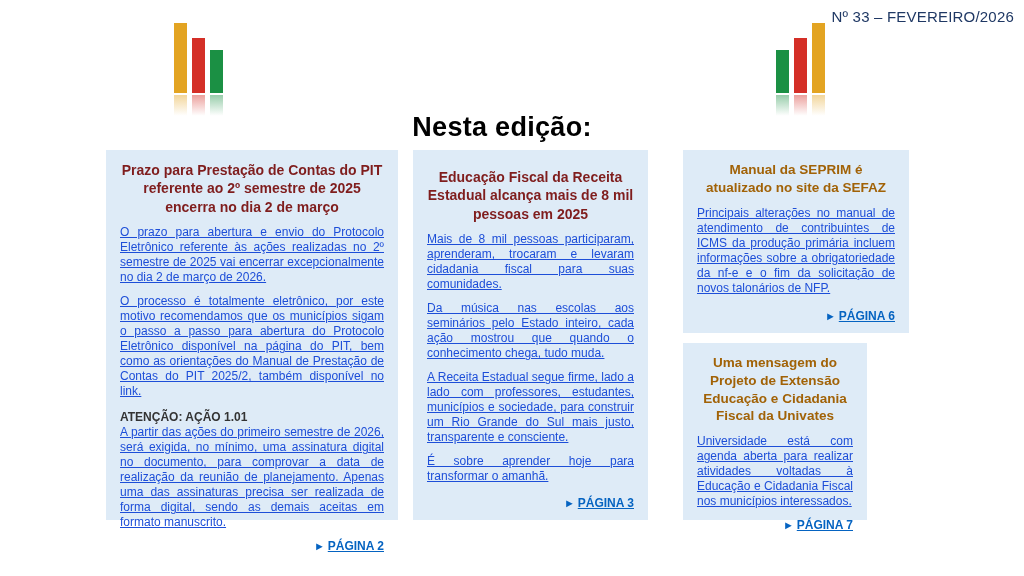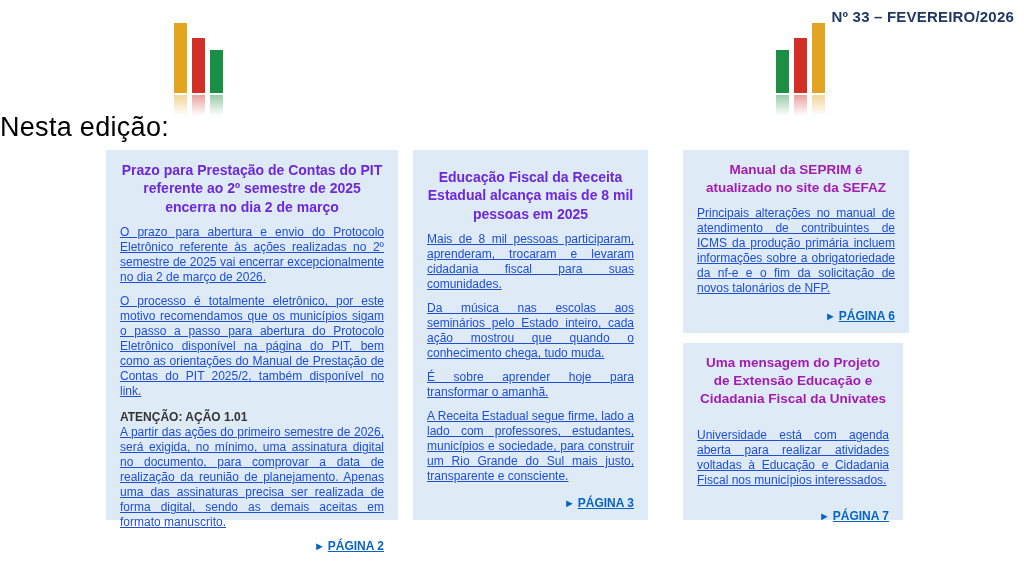--- a/index.html
+++ b/index.html
@@ -1,52 +1,52 @@
 <!DOCTYPE html>
 <html><head>
 <meta charset="utf-8">
 <style>
   * { margin:0; padding:0; box-sizing:border-box; }
   html,body { width:1024px; height:576px; }
   body { font-family:"Liberation Sans", sans-serif; background:#ffffff; overflow:hidden; }
   .page { position:relative; width:1024px; height:576px; background:#ffffff; }
 
   
-  .issue-label { position:absolute; top:8px; right:10px; font-size:15px; font-weight:bold; color:#1F3864; letter-spacing:.2px; }
+  .issue-label { position:absolute; top:8px; right:10px; font-size:15px; font-weight:normal; color:#1F3864; letter-spacing:.2px; }
 
   .logo { position:absolute; top:23px; }
   .logo-left { left:174px; }
   .logo-right { left:776px; }
   .bars { display:flex; align-items:flex-end; gap:5px; height:70px; }
   .bar { width:13px; }
   .bar.gold { background:#E3A422; }
   .bar.red { background:#D42F27; }
   .bar.green { background:#1B9044; }
   .h70 { height:70px; } .h55 { height:55px; } .h43 { height:43px; }
   .refl { display:flex; align-items:flex-start; gap:5px; margin-top:2px; }
   .refl .rbar { width:13px; height:26px; }
   .r-gold { background:linear-gradient(180deg, rgba(227,164,34,.45), rgba(227,164,34,0) 80%); }
   .r-red { background:linear-gradient(180deg, rgba(212,47,39,.45), rgba(212,47,39,0) 80%); }
   .r-green { background:linear-gradient(180deg, rgba(27,144,68,.45), rgba(27,144,68,0) 80%); }
 
   .masthead { position:absolute; left:283px; top:24px; width:448px; text-align:center; }
   .masthead-title { font-size:50px; font-weight:400; color:#1F3864; letter-spacing:1px; line-height:1.05; border-bottom:3px solid #1F3864; padding-bottom:3px; white-space:nowrap; }
   .masthead-sub { margin-top:4px; font-size:17.5px; color:#1F3864; letter-spacing:.4px; white-space:nowrap; }
 
-  .section-heading { position:absolute; top:112px; left:0; width:1004px; text-align:left; font-size:27px; font-weight:normal; color:#000000; letter-spacing:.3px; }
+  .section-heading { position:absolute; top:112px; left:0; width:1004px; text-align:center; font-size:27px; font-weight:bold; color:#000000; letter-spacing:.3px; }
 
   
   .card { position:absolute; background:#DEEBF7; display:flex; flex-direction:column; padding:11px 14px 10px 14px; }
   .card-1 { left:106px; top:150px; width:292px; height:370px; }
   .card-2 { left:413px; top:150px; width:235px; height:370px; padding-top:18px; }
   .card-3 { left:683px; top:150px; width:226px; height:183px; }
-  .card-4 { left:683px; top:343px; width:220px; height:177px;gap:12px; }
+  .card-4 { left:683px; top:343px; width:184px; height:177px; }
 
-  .card-title { font-size:14px; font-weight:bold; color:#6d28d9; text-align:center; line-height:1.32; margin-bottom:9px; }
-  .card-3 .card-title, .card-4 .card-title { font-size:13.5px; color:#a21caf; }
+  .card-title { font-size:14px; font-weight:bold; color:#7f1d1d; text-align:center; line-height:1.32; margin-bottom:9px; }
+  .card-3 .card-title, .card-4 .card-title { font-size:13.5px; color:#a16207; }
   .card p { font-size:12px; color:#1d4ed8; text-align:justify; line-height:1.25; margin-bottom:9px;text-decoration:underline; }
   .card .attn { font-size:12px; font-weight:bold; color:#333333; margin:2px 0 1px 0; }
   .page-link { margin-top:auto; align-self:flex-end; font-size:12px; font-weight:bold; color:#0563C1; text-decoration:underline; cursor:pointer; white-space:nowrap;text-align:right; }
   .page-link .arrow { text-decoration:none; display:inline-block; margin-right:3px; font-size:11px; }
 </style>
 </head>
 <body>
 
 <div class="page">
 
@@ -87,22 +87,22 @@
     <p>O processo é totalmente eletrônico, por este motivo recomendamos que os municípios sigam o passo a passo para abertura do Protocolo Eletrônico disponível na página do PIT, bem como as orientações do Manual de Prestação de Contas do PIT 2025/2, também disponível no link.</p>
     <div class="attn">ATENÇÃO: AÇÃO 1.01</div>
     <p>A partir das ações do primeiro semestre de 2026, será exigida, no mínimo, uma assinatura digital no documento, para comprovar a data de realização da reunião de planejamento. Apenas uma das assinaturas precisa ser realizada de forma digital, sendo as demais aceitas em formato manuscrito.</p>
     <a class="page-link"><span class="arrow">►</span><span>PÁGINA 2</span></a>
   </div>
 
   <div class="card card-2">
     <div class="card-title">Educação Fiscal da Receita Estadual alcança mais de 8 mil pessoas em 2025</div>
     <p>Mais de 8 mil pessoas participaram, aprenderam, trocaram e levaram cidadania fiscal para suas comunidades.</p>
     <p>Da música nas escolas aos seminários pelo Estado inteiro, cada ação mostrou que quando o conhecimento chega, tudo muda.</p>
+    <p>A Receita Estadual segue firme, lado a lado com professores, estudantes, municípios e sociedade, para construir um Rio Grande do Sul mais justo, transparente e consciente.</p>
     <p>É sobre aprender hoje para transformar o amanhã.</p>
-    <p>A Receita Estadual segue firme, lado a lado com professores, estudantes, municípios e sociedade, para construir um Rio Grande do Sul mais justo, transparente e consciente.</p>
     <a class="page-link"><span class="arrow">►</span><span>PÁGINA 3</span></a>
   </div>
 
   <div class="card card-3">
     <div class="card-title">Manual da SEPRIM é atualizado no site da SEFAZ</div>
     <p>Principais alterações no manual de atendimento de contribuintes de ICMS da produção primária incluem informações sobre a obrigatoriedade da nf-e e o fim da solicitação de novos talonários de NFP.</p>
     <a class="page-link"><span class="arrow">►</span><span>PÁGINA 6</span></a>
   </div>
 
   <div class="card card-4">

